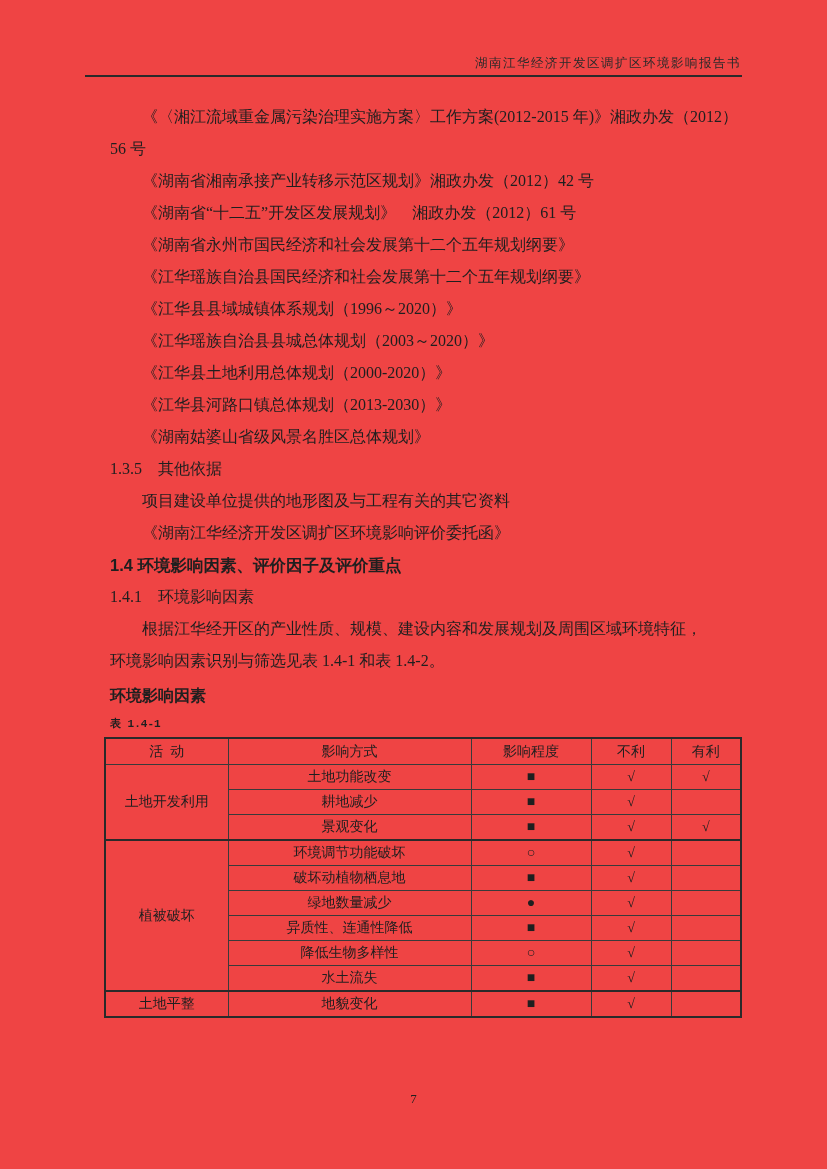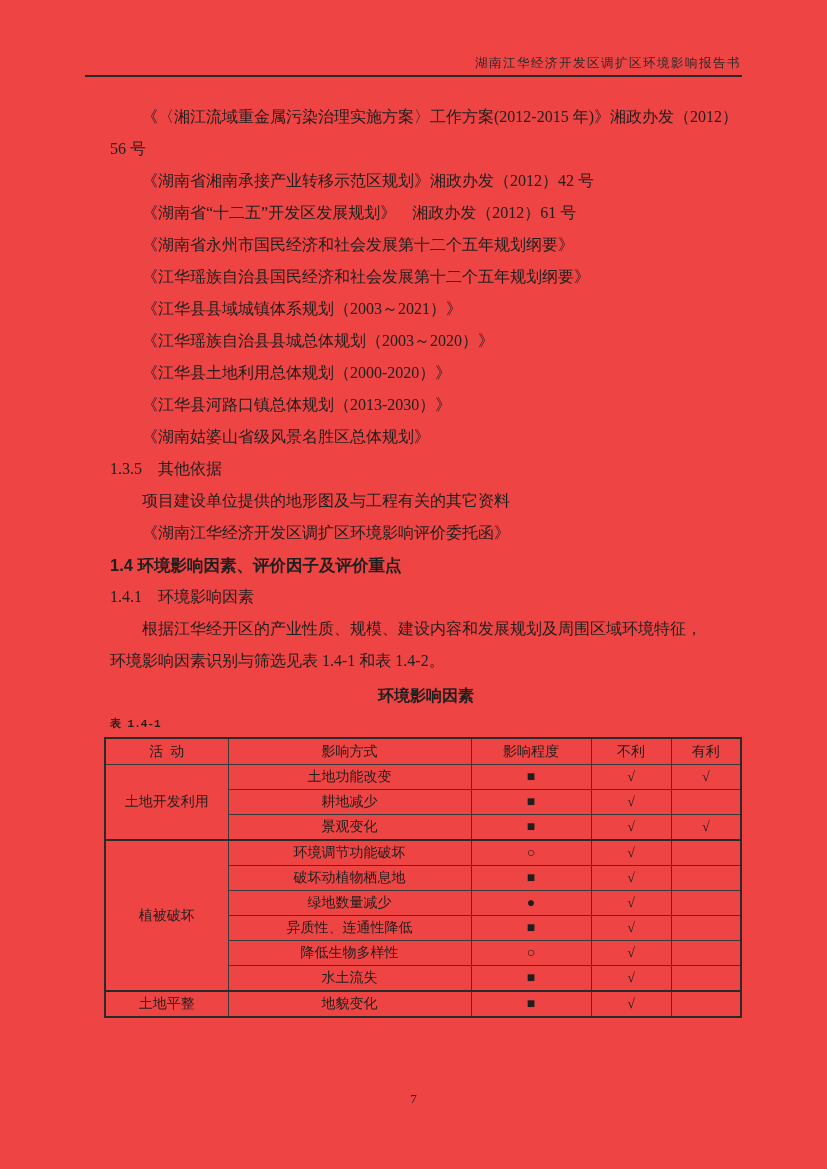--- a/index.html
+++ b/index.html
@@ -30,21 +30,21 @@
   }
   .line { height:32px; line-height:32px; white-space:pre; }
   .indent { padding-left:32px; }
   .h-bold {
     font-family:"Liberation Sans", sans-serif;
     font-weight:bold;
     font-size:16.5px;
   }
   .table-title {
     height:30px; line-height:30px; margin-top:4px;
-    text-align:center;
+    text-align:left;
     font-family:"Liberation Sans", sans-serif;
     font-weight:bold; font-size:16px;
   }
   .table-label {
     height:26px; line-height:26px;
     font-family:Liberation Mono, monospace;
     font-weight:bold; font-size:11px;
   }
   table.impact {
     border-collapse:collapse;
@@ -83,21 +83,21 @@
   <div class="running-head">湖南江华经济开发区调扩区环境影响报告书</div>
   <div class="head-rule"></div>
 
   <div class="content">
     <div class="line indent">《〈湘江流域重金属污染治理实施方案〉工作方案(2012-2015 年)》湘政办发（2012）</div>
     <div class="line">56 号</div>
     <div class="line indent">《湖南省湘南承接产业转移示范区规划》湘政办发（2012）42 号</div>
     <div class="line indent">《湖南省“十二五”开发区发展规划》　湘政办发（2012）61 号</div>
     <div class="line indent">《湖南省永州市国民经济和社会发展第十二个五年规划纲要》</div>
     <div class="line indent">《江华瑶族自治县国民经济和社会发展第十二个五年规划纲要》</div>
-    <div class="line indent">《江华县县域城镇体系规划（2003～2021）》</div>
+    <div class="line indent">《江华县县域城镇体系规划（1996～2020）》</div>
     <div class="line indent">《江华瑶族自治县县城总体规划（2003～2020）》</div>
     <div class="line indent">《江华县土地利用总体规划（2000-2020）》</div>
     <div class="line indent">《江华县河路口镇总体规划（2013-2030）》</div>
     <div class="line indent">《湖南姑婆山省级风景名胜区总体规划》</div>
     <div class="line">1.3.5　其他依据</div>
     <div class="line indent">项目建设单位提供的地形图及与工程有关的其它资料</div>
     <div class="line indent">《湖南江华经济开发区调扩区环境影响评价委托函》</div>
     <div class="line h-bold">1.4 环境影响因素、评价因子及评价重点</div>
     <div class="line">1.4.1　环境影响因素</div>
     <div class="line indent">根据江华经开区的产业性质、规模、建设内容和发展规划及周围区域环境特征，</div>

